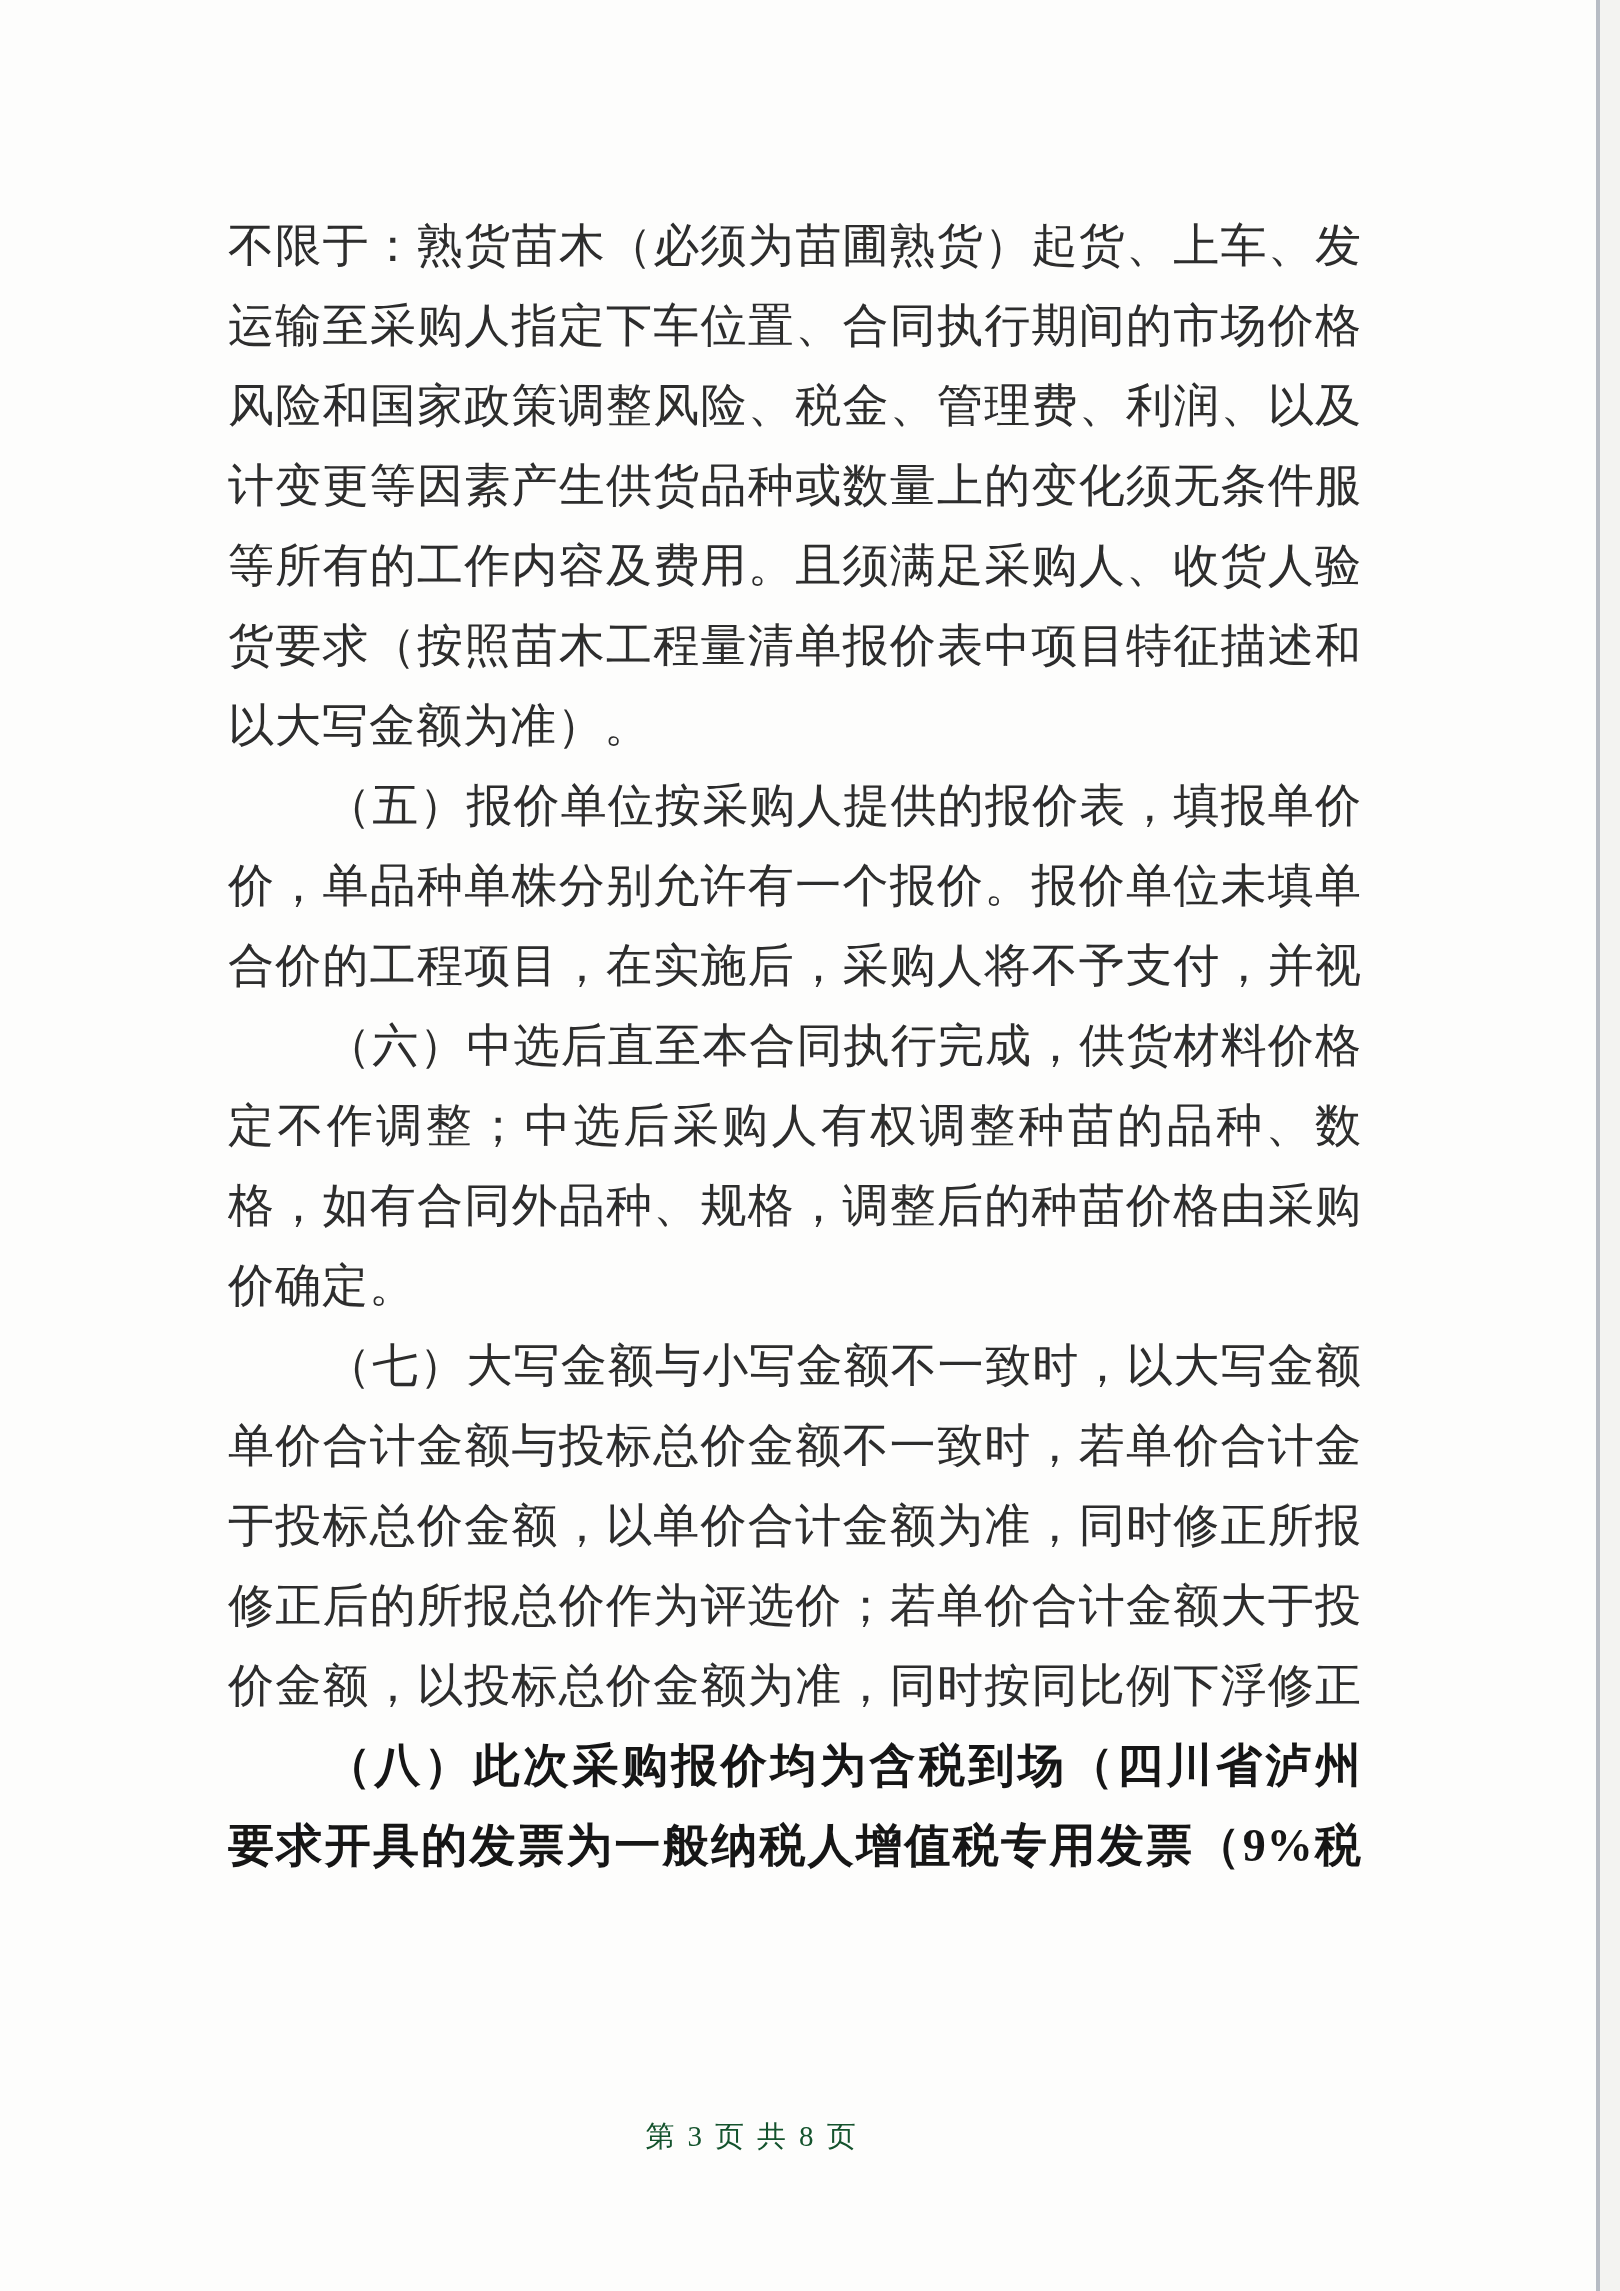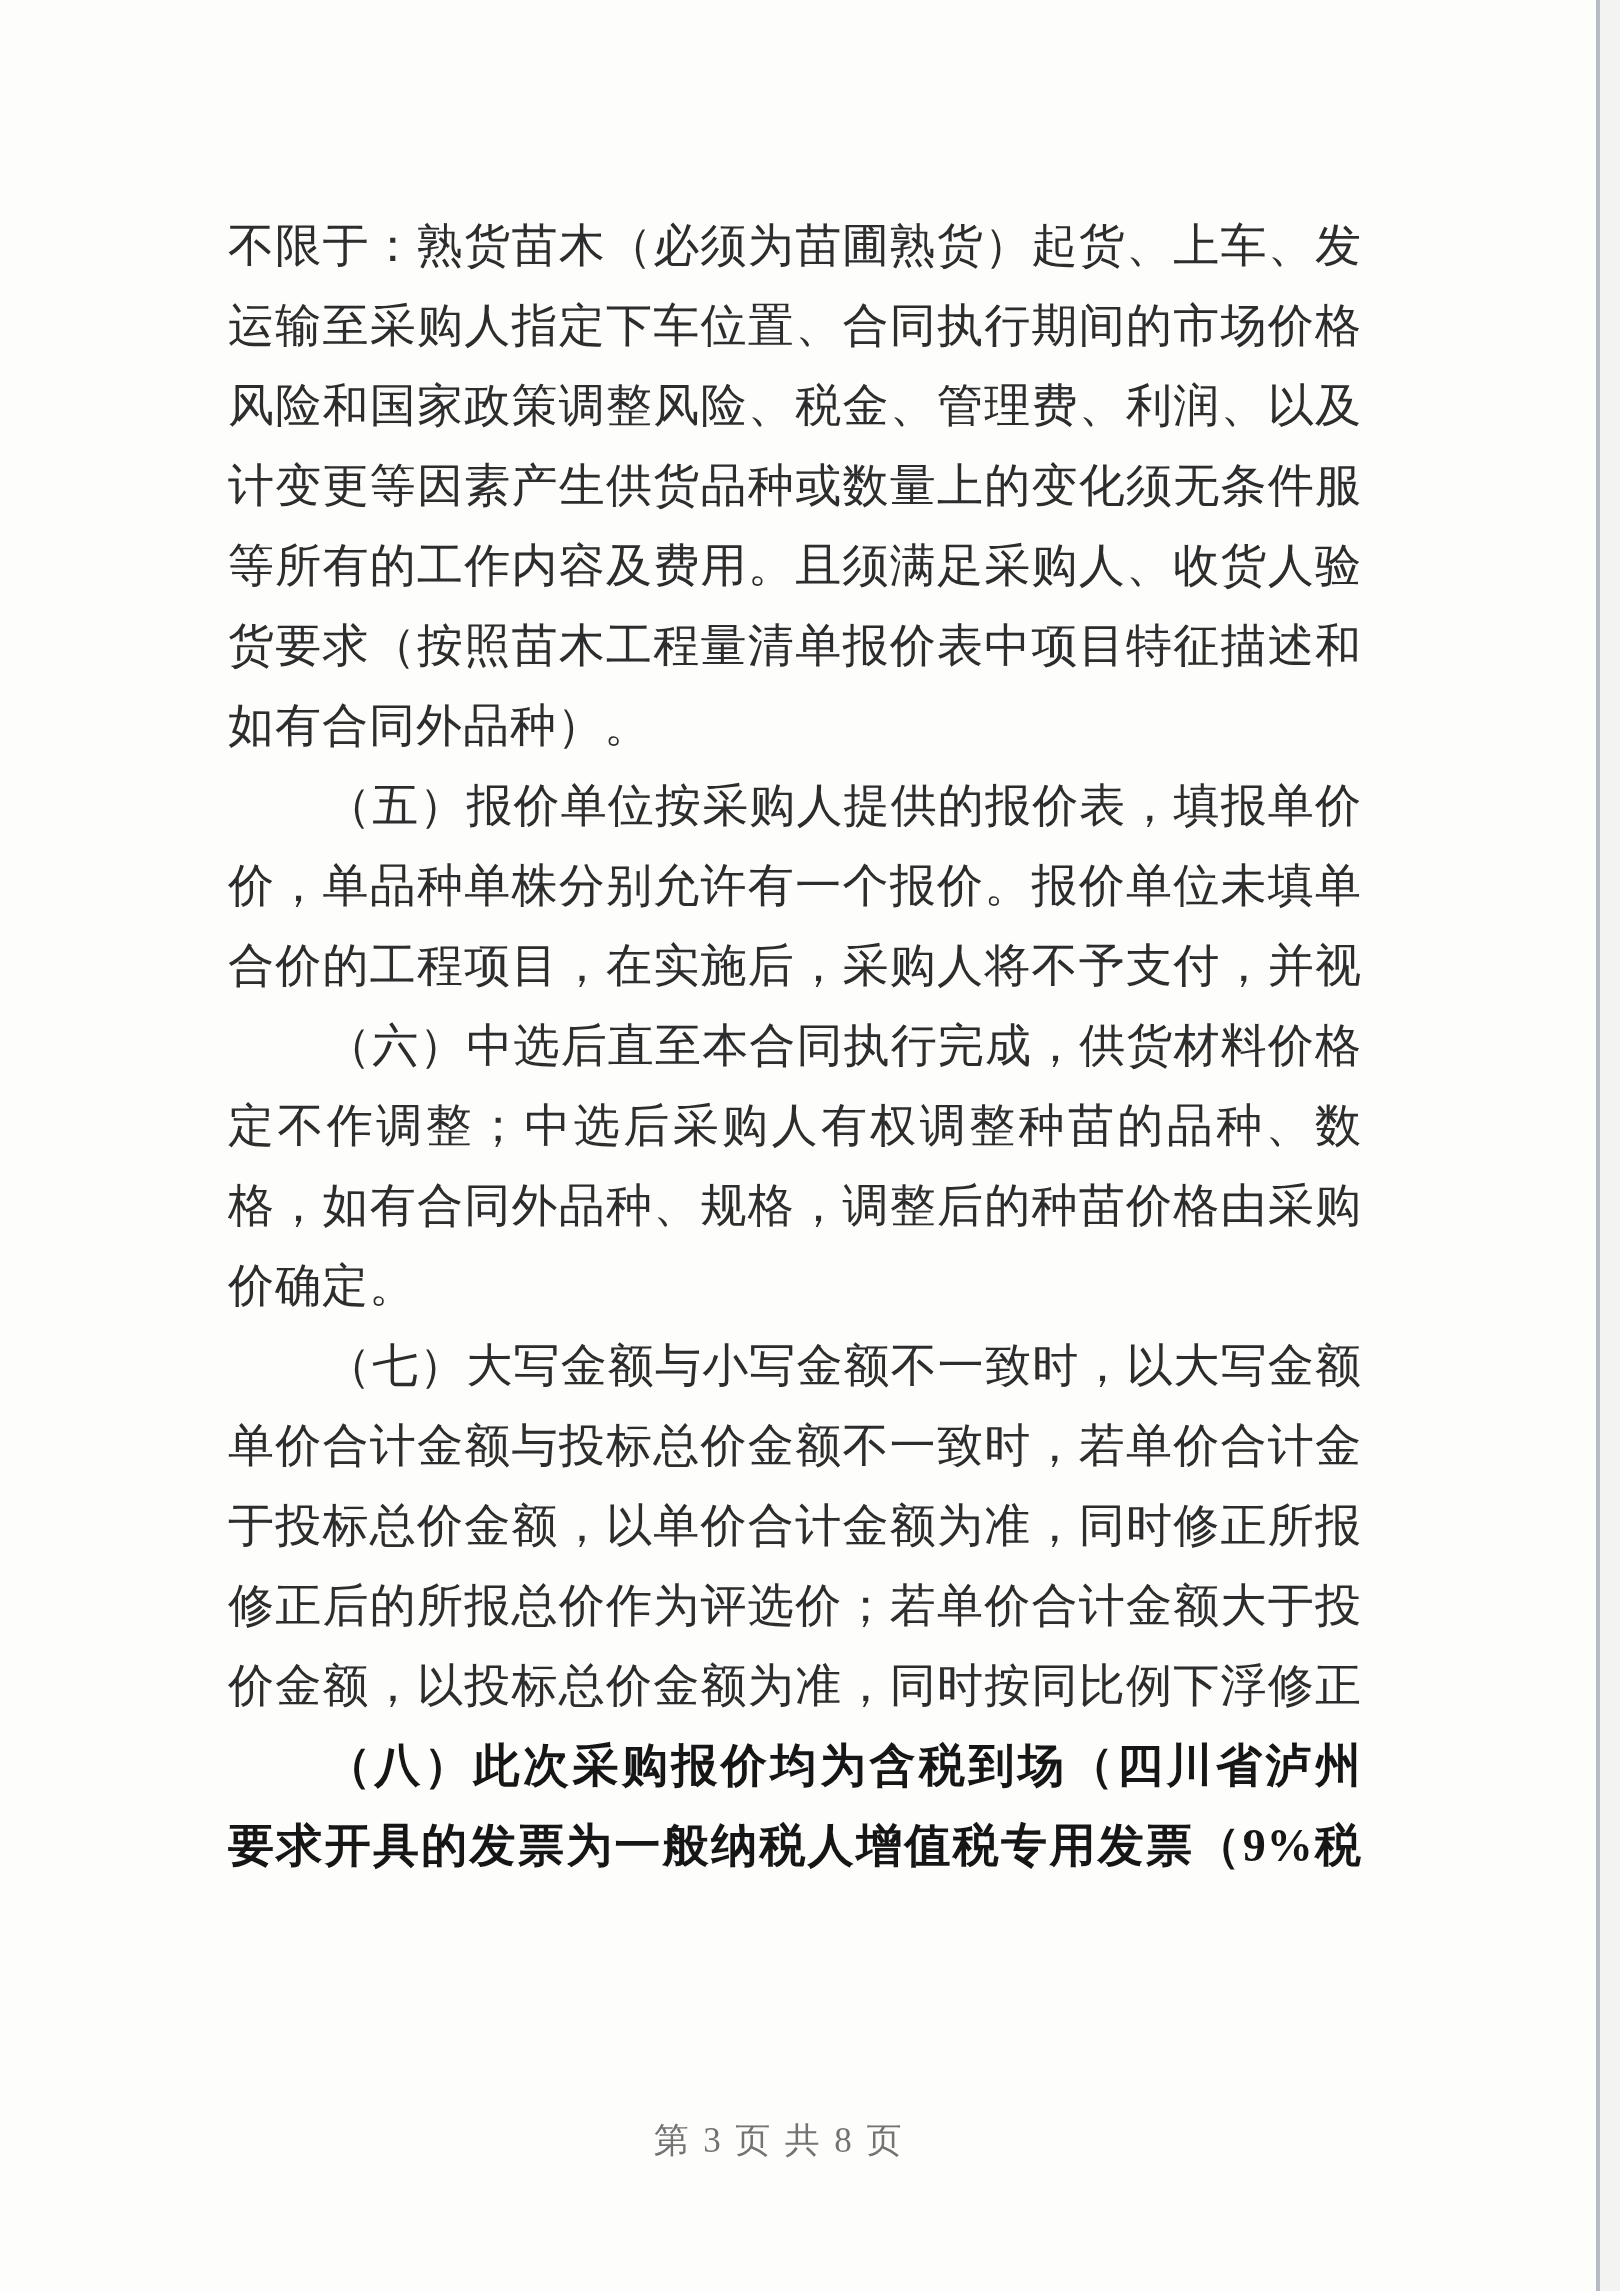--- a/index.html
+++ b/index.html
@@ -62,41 +62,41 @@
     text-align: left;
     text-align-last: left;
   }
   .line.bold {
     font-weight: 700;
     color: #161616;
   }
   .footer {
     position: absolute;
     top: 2117px;
-    left: 779px;
+    left: 752px;
     transform: translateX(-50%);
-    font-size: 35px;
+    font-size: 29px;
     letter-spacing: 2.9px;
-    color: #737373;
+    color: #14532d;
     white-space: nowrap;
   }
 </style>
 </head>
 <body>
 
 <div class="page">
 
   <div class="doc">
     <div class="line just">不限于：熟货苗木（必须为苗圃熟货）起货、上车、发货、</div>
     <div class="line just">运输至采购人指定下车位置、合同执行期间的市场价格变化</div>
     <div class="line just">风险和国家政策调整风险、税金、管理费、利润、以及因设</div>
     <div class="line just">计变更等因素产生供货品种或数量上的变化须无条件服从</div>
     <div class="line just">等所有的工作内容及费用。且须满足采购人、收货人验货收</div>
     <div class="line just">货要求（按照苗木工程量清单报价表中项目特征描述和采购</div>
-    <div class="line last">如有合同外品种）。</div>
+    <div class="line last">以大写金额为准）。</div>
     <div class="line indent just">（五）报价单位按采购人提供的报价表，填报单价和合</div>
     <div class="line just">价，单品种单株分别允许有一个报价。报价单位未填单价或</div>
     <div class="line just">合价的工程项目，在实施后，采购人将不予支付，并视为该</div>
     <div class="line indent just">（六）中选后直至本合同执行完成，供货材料价格均固</div>
     <div class="line just">定不作调整；中选后采购人有权调整种苗的品种、数量、规</div>
     <div class="line just">格，如有合同外品种、规格，调整后的种苗价格由采购人询</div>
     <div class="line last">价确定。</div>
     <div class="line indent just">（七）大写金额与小写金额不一致时，以大写金额为准；</div>
     <div class="line just">单价合计金额与投标总价金额不一致时，若单价合计金额小</div>
     <div class="line just">于投标总价金额，以单价合计金额为准，同时修正所报总价，</div>

